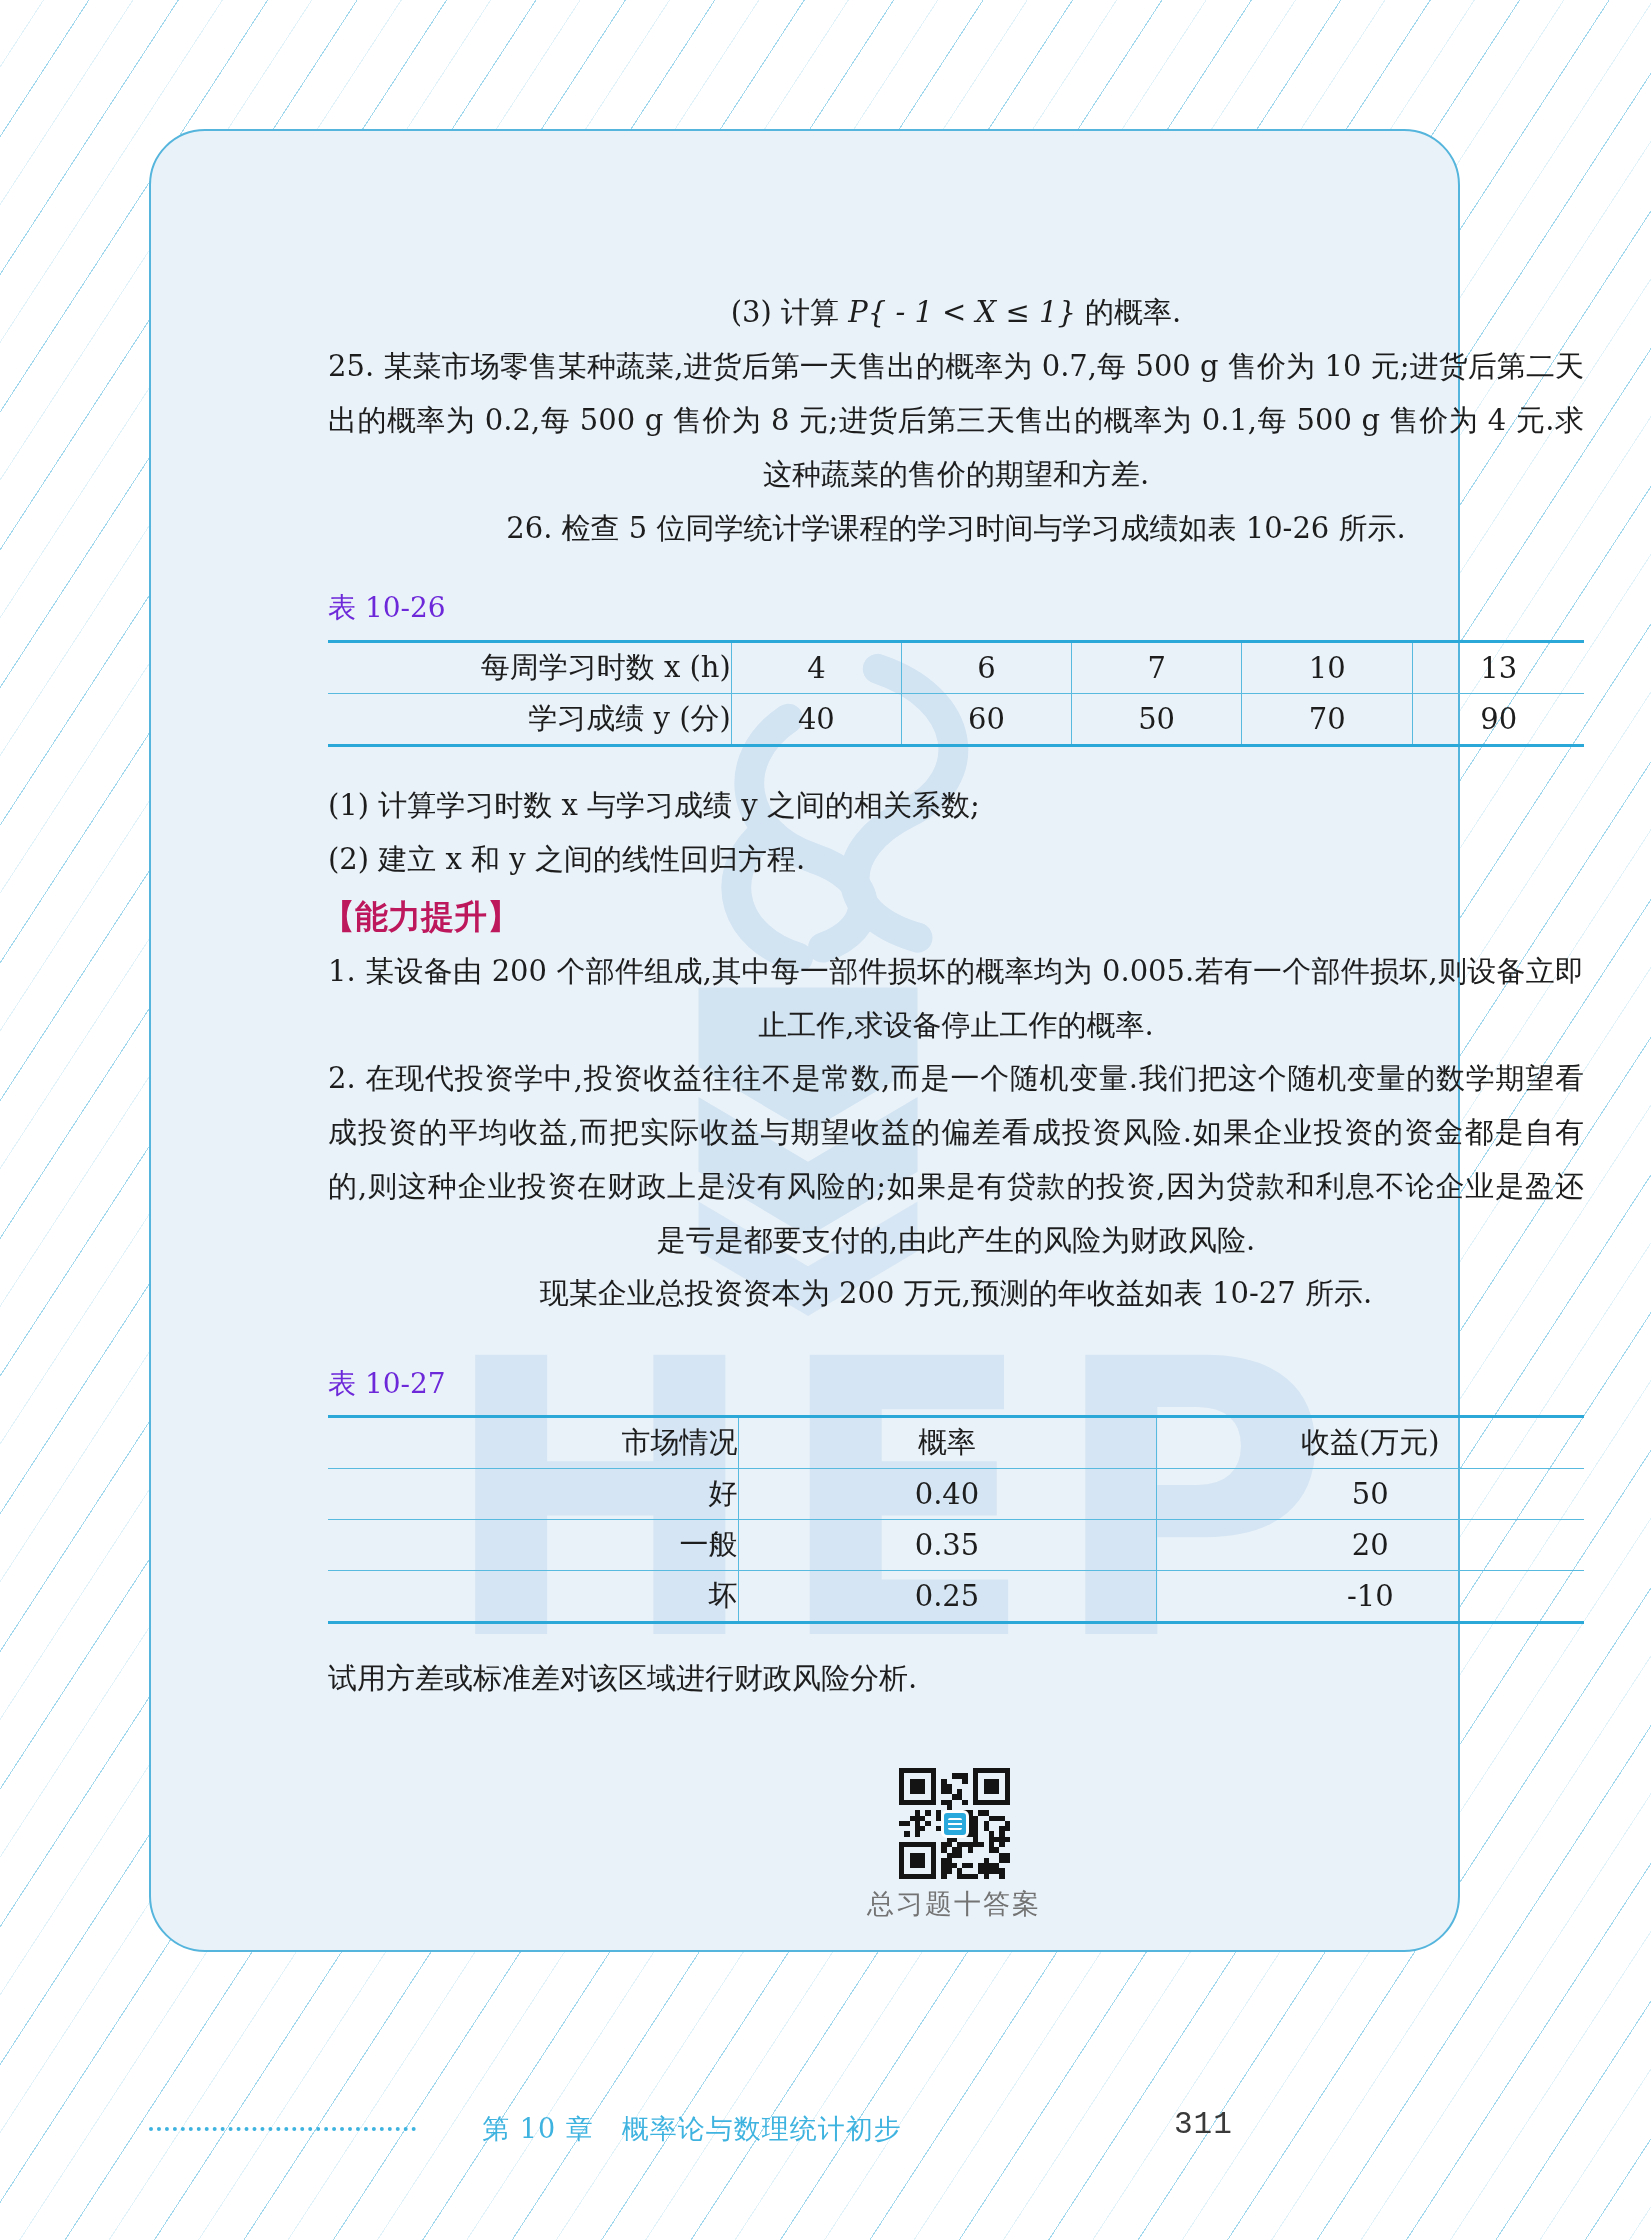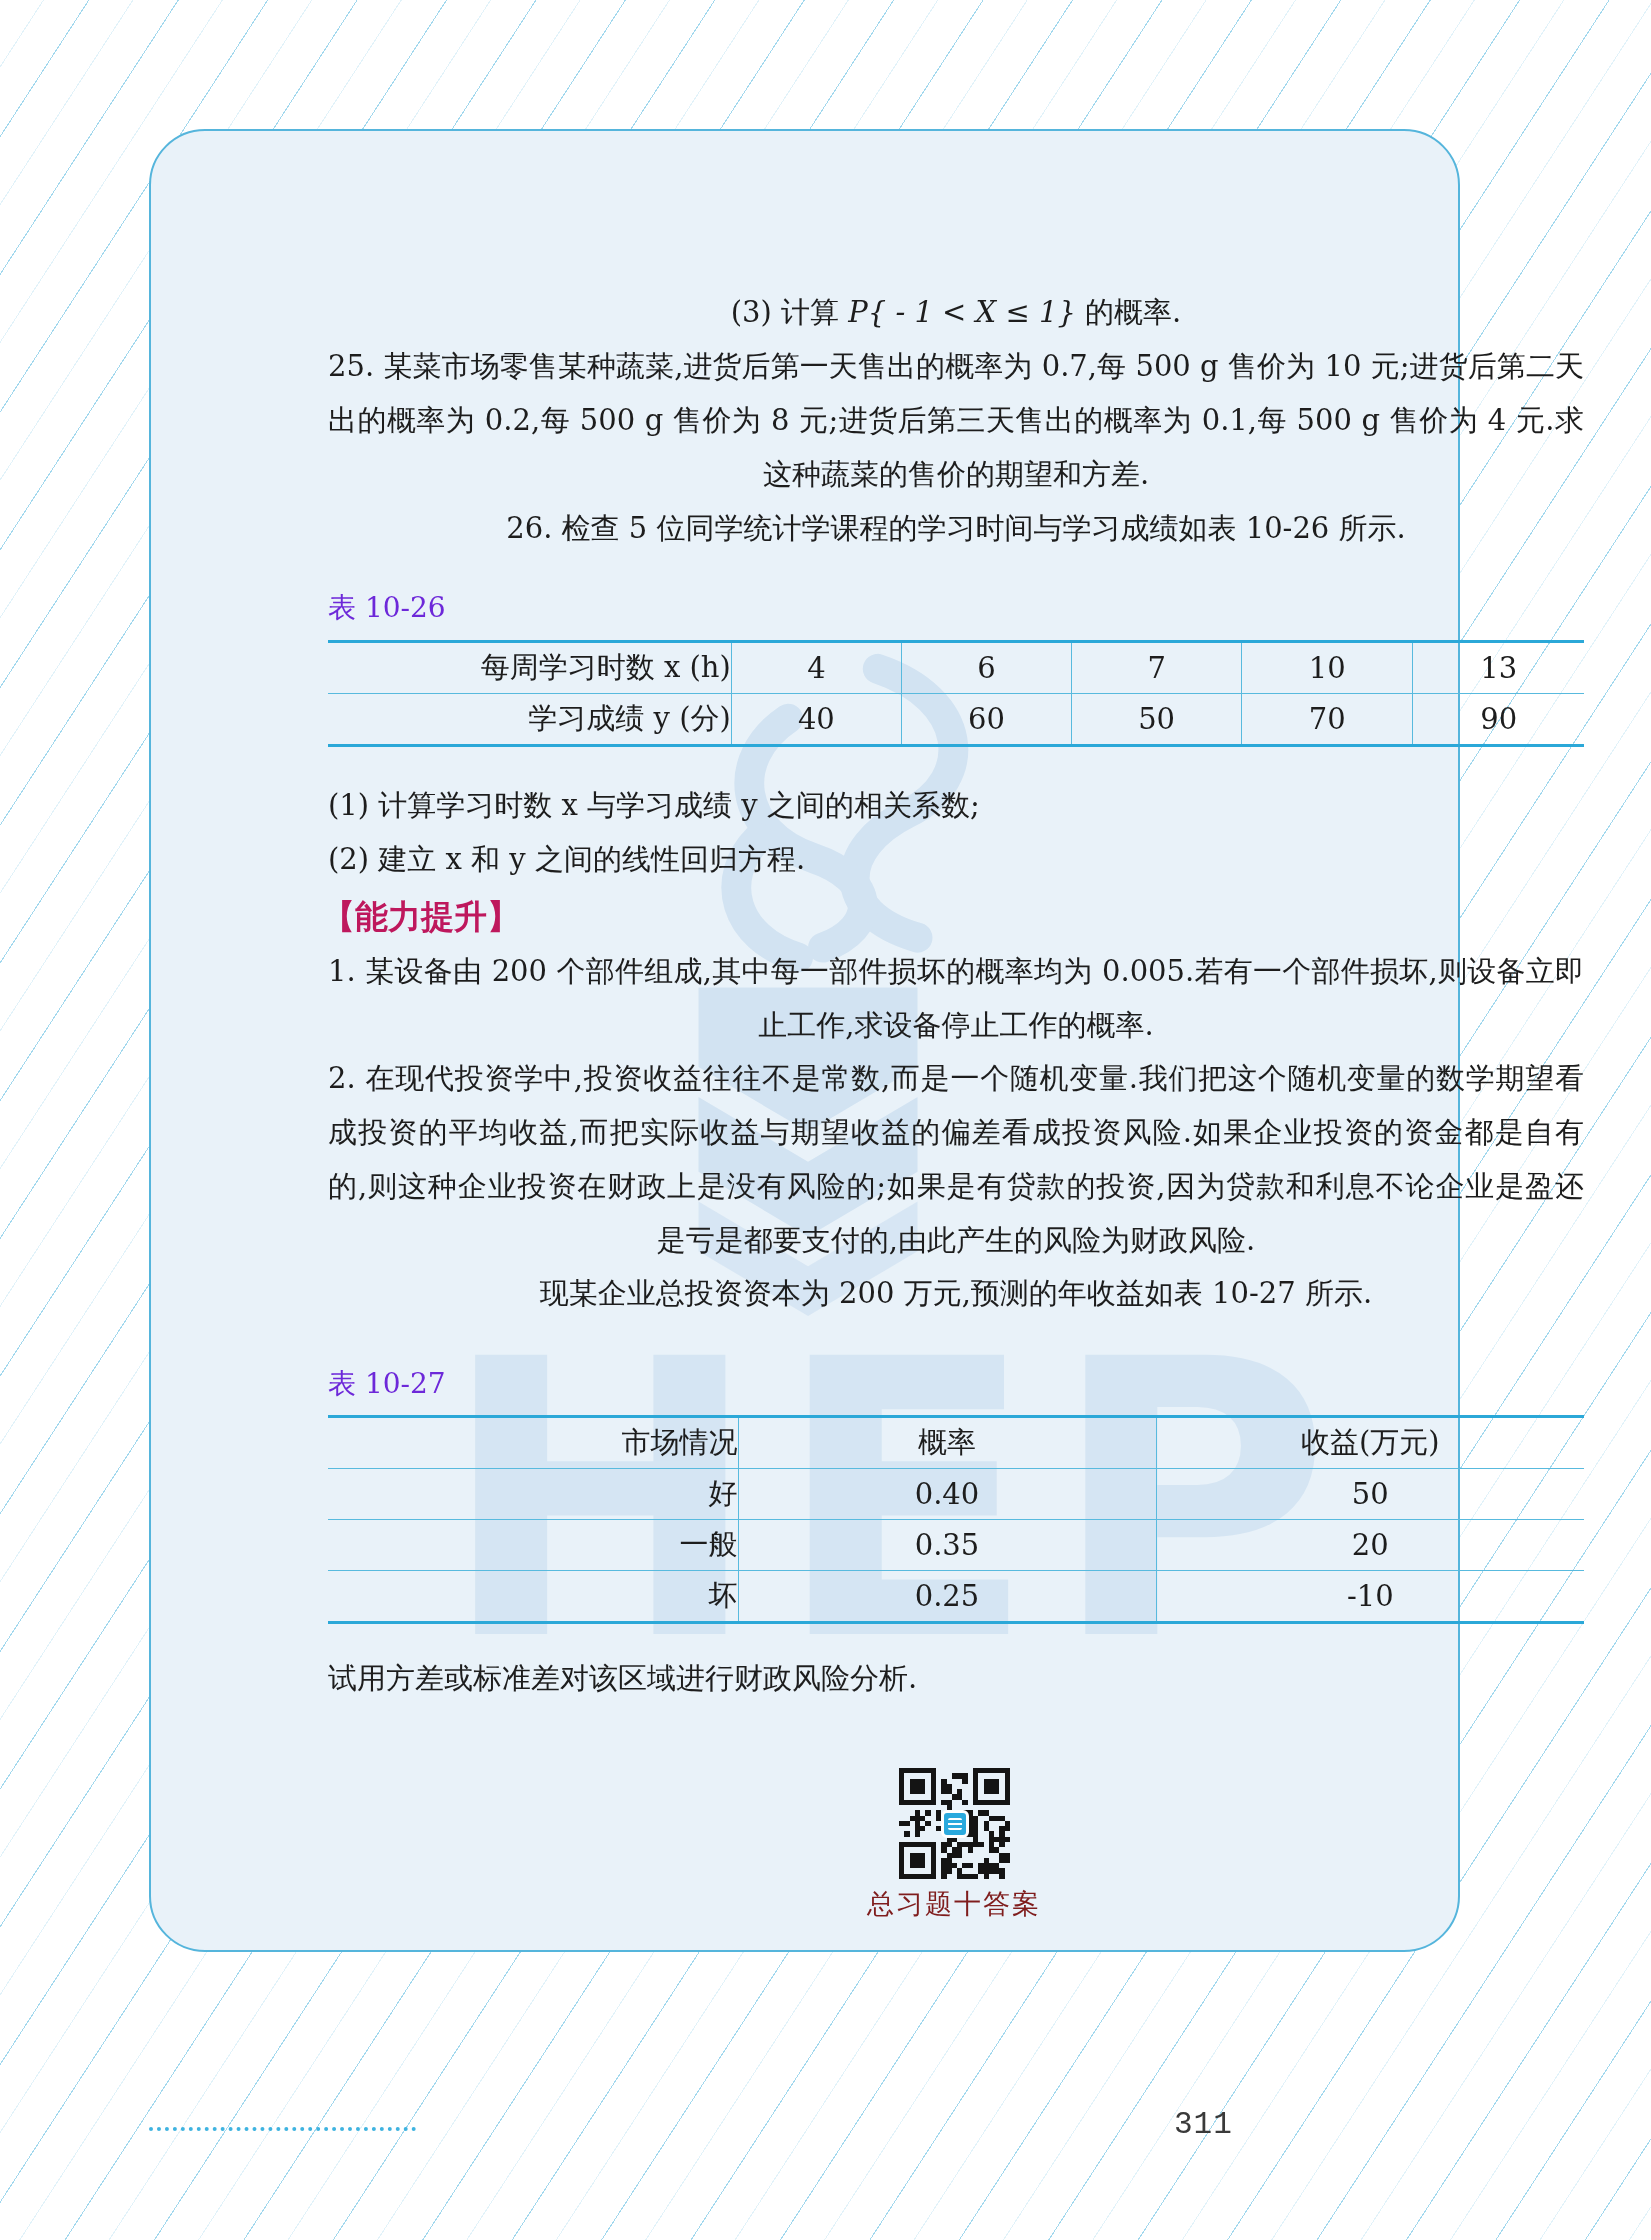--- a/index.html
+++ b/index.html
@@ -59,21 +59,21 @@
     background:#2aa9dd;border:3px solid #ffffff;border-radius:6px;box-sizing:border-box;
   }
   .qr-logo:after{
     content:"";position:absolute;left:4px;right:4px;top:5px;bottom:5px;
     background:repeating-linear-gradient(0deg,#ffffff 0 2px, rgba(255,255,255,0) 2px 5px);
     border-radius:2px;
   }
   .qr-caption{
     position:absolute;left:644px;top:1755px;width:318px;text-align:center;z-index:2;
     font-family:"DejaVu Sans","Liberation Sans",sans-serif;
-    color:#7f1d1d;font-size:27px;letter-spacing:2px;
+    color:#737373;font-size:27px;letter-spacing:2px;
   }
   
   .footer-dots{position:absolute;left:149px;top:2127px;width:267px;border-top:4px dotted #3fb3e0;}
   .footer-chapter{
     position:absolute;left:443px;top:2111px;width:498px;text-align:center;
     color:#3fb3e0;font-size:27px;letter-spacing:1px;
   }
   .page-num{
     position:absolute;left:1174px;top:2107px;
     font-family:Liberation Mono, monospace;
@@ -414,16 +414,17 @@
             <rect x="16" y="20" width="1" height="1"></rect>
             <rect x="19" y="20" width="1" height="1"></rect>
           </svg></div>
       <div class="qr-logo"></div>
     </div>
     <div class="qr-caption">总习题十答案</div>
 
   </div>
 
   <div class="footer-dots"></div>
+  <div class="footer-chapter">第 10 章　概率论与数理统计初步</div>
   <div class="page-num">311</div>
 
 </div>
 
 
 </body></html>

